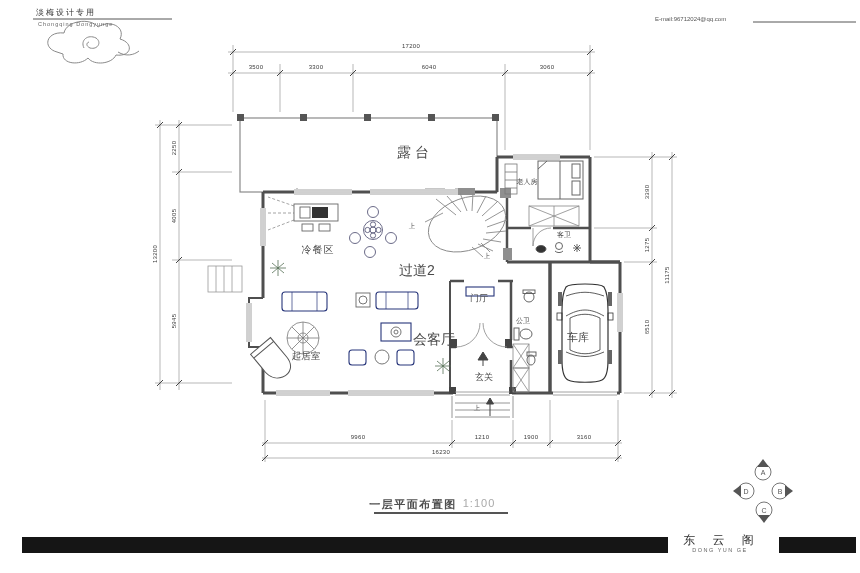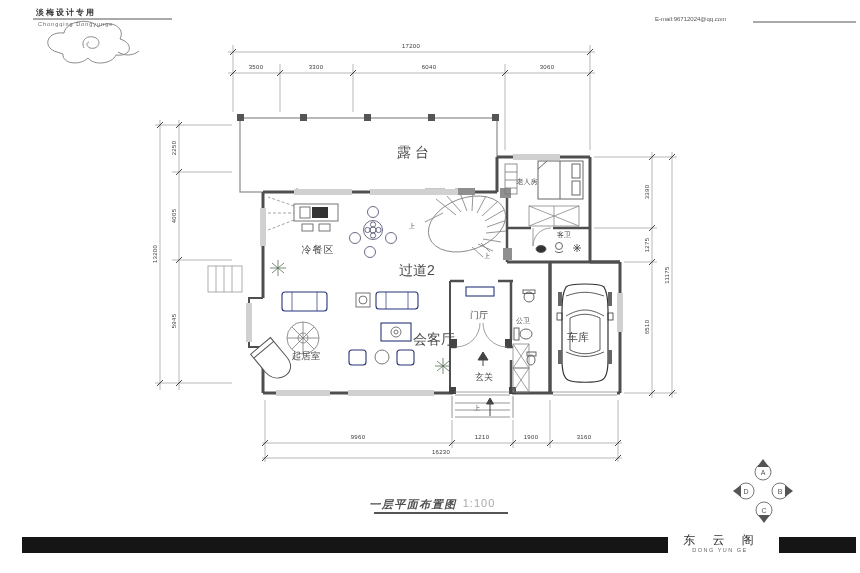--- a/index.html
+++ b/index.html
@@ -2,26 +2,26 @@
 <html><head>
 <meta charset="utf-8">
 <style>
   html,body{margin:0;padding:0;background:#fff;}
   .page{position:relative;width:860px;height:573px;background:#ffffff;overflow:hidden;
         font-family:"Liberation Sans", sans-serif;color:#333;}
   .lbl{position:absolute;transform:translate(-50%,-50%);white-space:nowrap;color:#333;line-height:1;}
   .lbl.v{transform:translate(-50%,-50%) rotate(-90deg);}
   .dim{font-size:6px;color:#3a3a3a;letter-spacing:.3px;}
   .room{color:#4a4a4a;}
-  .hdr-cn{position:absolute;left:36px;top:7px;font-size:8px;font-weight:bold;letter-spacing:2px;color:#333;
+  .hdr-cn{position:absolute;left:36px;top:7px;font-size:8px;font-weight:normal;letter-spacing:2px;color:#333;
           font-family:"Liberation Serif", serif;}
   .hdr-en{position:absolute;left:38px;top:21px;font-size:5.5px;color:#666;letter-spacing:1px;}
   .hdr-mail{position:absolute;left:655px;top:16px;font-size:6px;color:#555;}
   .title-cn{font-size:11px;font-weight:bold;color:#4f4f4f;letter-spacing:1.5px;
-            font-family:"Liberation Serif", serif;font-style:italic;}
+            font-family:"Liberation Serif", serif;}
   .title-scale{font-size:11px;color:#a9a9a9;letter-spacing:1px;}
   .compass-letter{font-size:7px;color:#555;}
   .bar{position:absolute;height:16px;top:537px;background:#151515;}
   .foot-cn{position:absolute;left:722px;top:540px;transform:translate(-50%,-50%);
            font-size:12px;letter-spacing:7px;color:#333;white-space:nowrap;}
   .foot-en{position:absolute;left:720px;top:550px;transform:translate(-50%,-50%);
            font-size:5.5px;letter-spacing:1.5px;color:#666;white-space:nowrap;}
   svg{position:absolute;left:0;top:0;}
 </style>
 </head>
@@ -366,21 +366,21 @@
   <div class="lbl dim" style="left:584px;top:437px;">3160</div>
   <div class="lbl dim" style="left:441px;top:452px;">16230</div>
 
   <div class="lbl room" style="left:415px;top:152px;font-size:14px;letter-spacing:4px;">露台</div>
   <div class="lbl room" style="left:527px;top:181px;font-size:7px;">老人房</div>
   <div class="lbl room" style="left:564px;top:234px;font-size:7px;">客卫</div>
   <div class="lbl room" style="left:318px;top:250px;font-size:10px;letter-spacing:1px;">冷餐区</div>
   <div class="lbl room" style="left:417px;top:270px;font-size:14px;">过道2</div>
   <div class="lbl room" style="left:306px;top:356px;font-size:9.5px;">起居室</div>
   <div class="lbl room" style="left:434px;top:339px;font-size:14px;">会客厅</div>
-  <div class="lbl room" style="left:479px;top:315px;font-size:9px;">门厅</div>
+  <div class="lbl room" style="left:479px;top:298px;font-size:9px;">门厅</div>
   <div class="lbl room" style="left:523px;top:320px;font-size:7px;">公卫</div>
   <div class="lbl room" style="left:484px;top:377px;font-size:9px;">玄关</div>
   <div class="lbl room" style="left:578px;top:337px;font-size:11px;">车库</div>
   <div class="lbl room" style="left:412px;top:226px;font-size:6.5px;">上</div>
   <div class="lbl room" style="left:487px;top:256px;font-size:6.5px;">上</div>
   <div class="lbl room" style="left:477px;top:408px;font-size:6.5px;">上</div>
 
   <div class="lbl title-cn" style="left:413px;top:504px;">一层平面布置图</div>
   <div class="lbl title-scale" style="left:479px;top:503px;">1:100</div>
 

